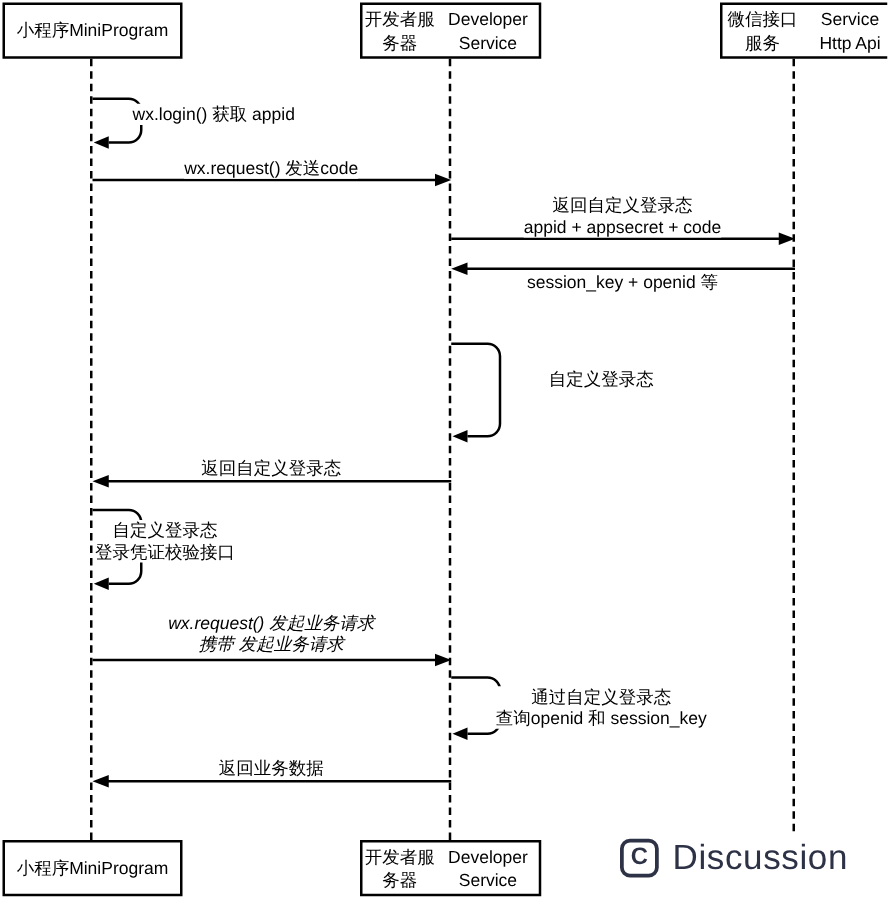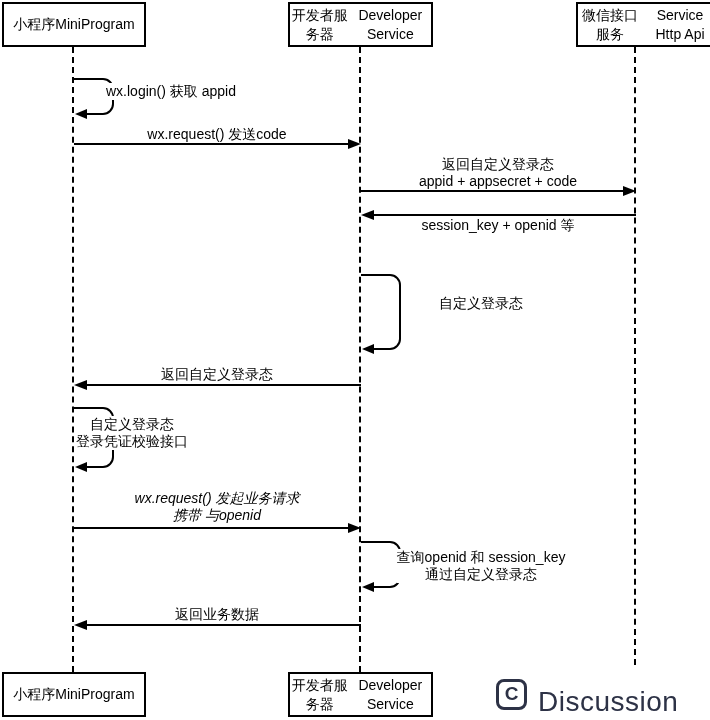--- a/index.html
+++ b/index.html
@@ -26,21 +26,21 @@
   .loop{position:absolute;}
   .watermark{
     position:absolute;left:496px;top:670px;display:flex;align-items:center;
     gap:11px;color:#2d3246;
   }
   .wm-icon{
     width:25px;height:25px;border:3px solid #2d3246;border-radius:8px;
     display:flex;align-items:center;justify-content:center;
     font-size:19px;font-weight:700;
   }
-  .wm-text{font-size:28px;font-weight:500;letter-spacing:0.5px;margin-top:16px;}
+  .wm-text{font-size:28px;font-weight:500;letter-spacing:0.5px;}
 </style>
 </head>
 <body>
 
 <div class="diagram">
 
   <div class="actor-box" style="left:2px;top:2px;width:140px;">
     <span>小程序</span>
     <span>MiniProgram</span>
   </div>
@@ -96,30 +96,30 @@
   </svg>
   <div class="msg-label" style="left:132px;top:416px;">
     <div>自定义登录态</div>
     <div>登录凭证校验接口</div>
   </div>
 
   <div class="msg-line" style="left:74px;top:527px;width:275px;"></div>
   <div class="ah ah-r" style="left:348px;top:523px;"></div>
   <div class="msg-label" style="left:217px;top:490px;font-style:italic;">
     <div>wx.request() 发起业务请求</div>
-    <div>携带 与openid</div>
+    <div>携带 发起业务请求</div>
   </div>
 
   <svg class="loop" style="left:360px;top:539px;" width="46" height="54">
     <path d="M1,3 H30 A10,10 0 0 1 40,13 V38 A10,10 0 0 1 30,48 H14" fill="none" stroke="#000" stroke-width="2"></path>
     <polygon points="14,43 14,53 2,48" fill="#000"></polygon>
   </svg>
   <div class="msg-label" style="left:481px;top:549px;">
+    <div>通过自定义登录态</div>
     <div>查询openid 和 session_key</div>
-    <div>通过自定义登录态</div>
   </div>
 
   <div class="msg-line" style="left:86px;top:624px;width:275px;"></div>
   <div class="ah ah-l" style="left:74px;top:620px;"></div>
   <div class="msg-label" style="left:217px;top:606px;">返回业务数据</div>
 
   <div class="actor-box" style="left:2px;top:672px;width:140px;">
     <span>小程序</span>
     <span>MiniProgram</span>
   </div>

